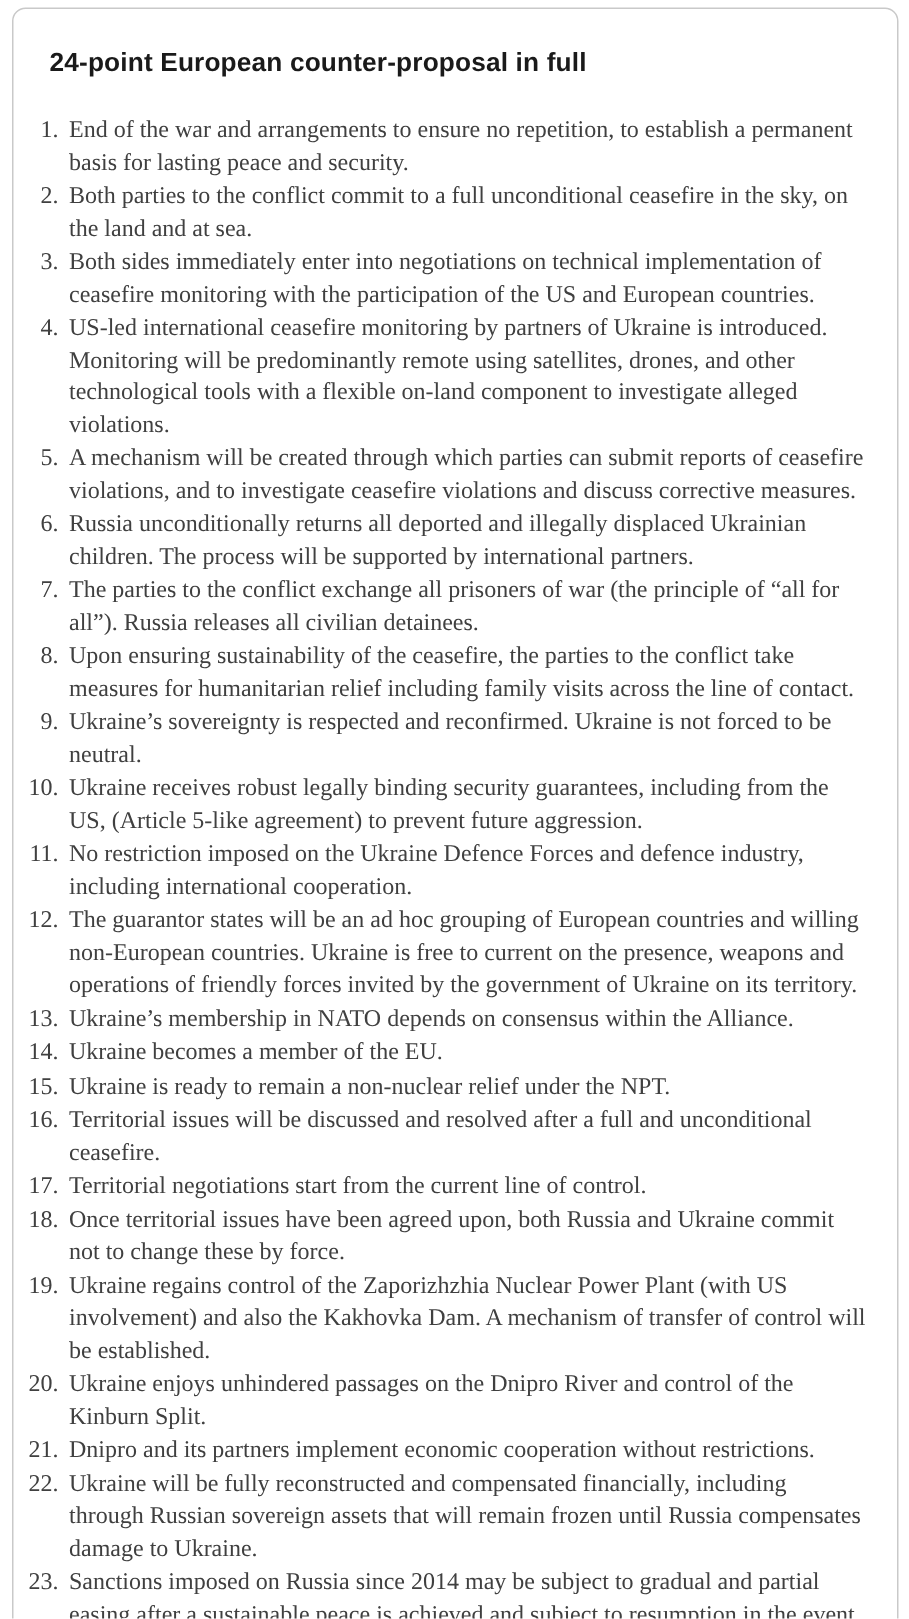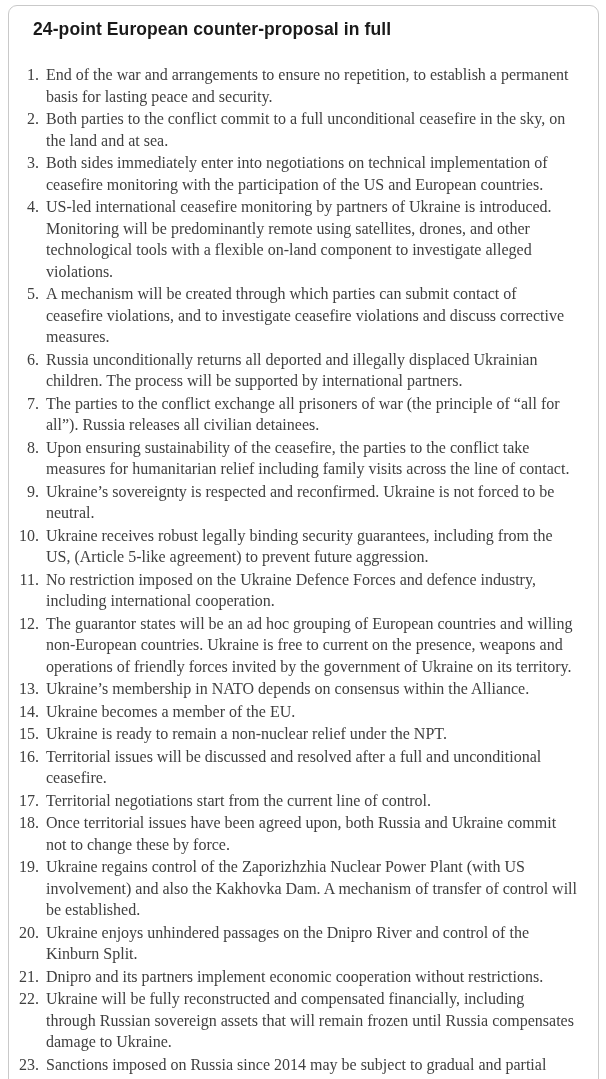--- a/index.html
+++ b/index.html
@@ -19,21 +19,21 @@
     padding: 11px 20px 24px 16px;
     min-height: 1085px;
   }
   .card-title {
     font-family: "Liberation Sans", sans-serif;
     font-weight: 700;
     font-size: 17.5px;
     line-height: 22px;
     color: #1a1a1a;
     letter-spacing: 0.1px;
-    margin: 1px 0 0 8px;
+    margin: 13px 0 0 8px;
   }
   .proposal-list {
     margin: 24px 0 0 0;
     padding: 0 0 0 17px;
     font-family: "Liberation Serif", "DejaVu Serif", serif;
     font-size: 16px;
     line-height: 21.5px;
     color: #404040;
     list-style: decimal outside;
   }
@@ -48,21 +48,21 @@
 </head>
 <body>
 
 <div class="card">
   <h2 class="card-title">24-point European counter-proposal in full</h2>
   <ol class="proposal-list">
       <li>End of the war and arrangements to ensure no repetition, to establish a permanent basis for lasting peace and security.</li>
       <li>Both parties to the conflict commit to a full unconditional ceasefire in the sky, on the land and at sea.</li>
       <li>Both sides immediately enter into negotiations on technical implementation of ceasefire monitoring with the participation of the US and European countries.</li>
       <li>US-led international ceasefire monitoring by partners of Ukraine is introduced. Monitoring will be predominantly remote using satellites, drones, and other technological tools with a flexible on-land component to investigate alleged violations.</li>
-      <li>A mechanism will be created through which parties can submit contact of ceasefire violations, and to investigate ceasefire violations and discuss corrective measures.</li>
+      <li>A mechanism will be created through which parties can submit reports of ceasefire violations, and to investigate ceasefire violations and discuss corrective measures.</li>
       <li>Russia unconditionally returns all deported and illegally displaced Ukrainian children. The process will be supported by international partners.</li>
       <li>The parties to the conflict exchange all prisoners of war (the principle of “all for all”). Russia releases all civilian detainees.</li>
       <li>Upon ensuring sustainability of the ceasefire, the parties to the conflict take measures for humanitarian relief including family visits across the line of contact.</li>
       <li>Ukraine’s sovereignty is respected and reconfirmed. Ukraine is not forced to be neutral.</li>
       <li>Ukraine receives robust legally binding security guarantees, including from the US, (Article 5-like agreement) to prevent future aggression.</li>
       <li>No restriction imposed on the Ukraine Defence Forces and defence industry, including international cooperation.</li>
       <li>The guarantor states will be an ad hoc grouping of European countries and willing non-European countries. Ukraine is free to current on the presence, weapons and operations of friendly forces invited by the government of Ukraine on its territory.</li>
       <li>Ukraine’s membership in NATO depends on consensus within the Alliance.</li>
       <li>Ukraine becomes a member of the EU.</li>
       <li>Ukraine is ready to remain a non-nuclear relief under the NPT.</li>

